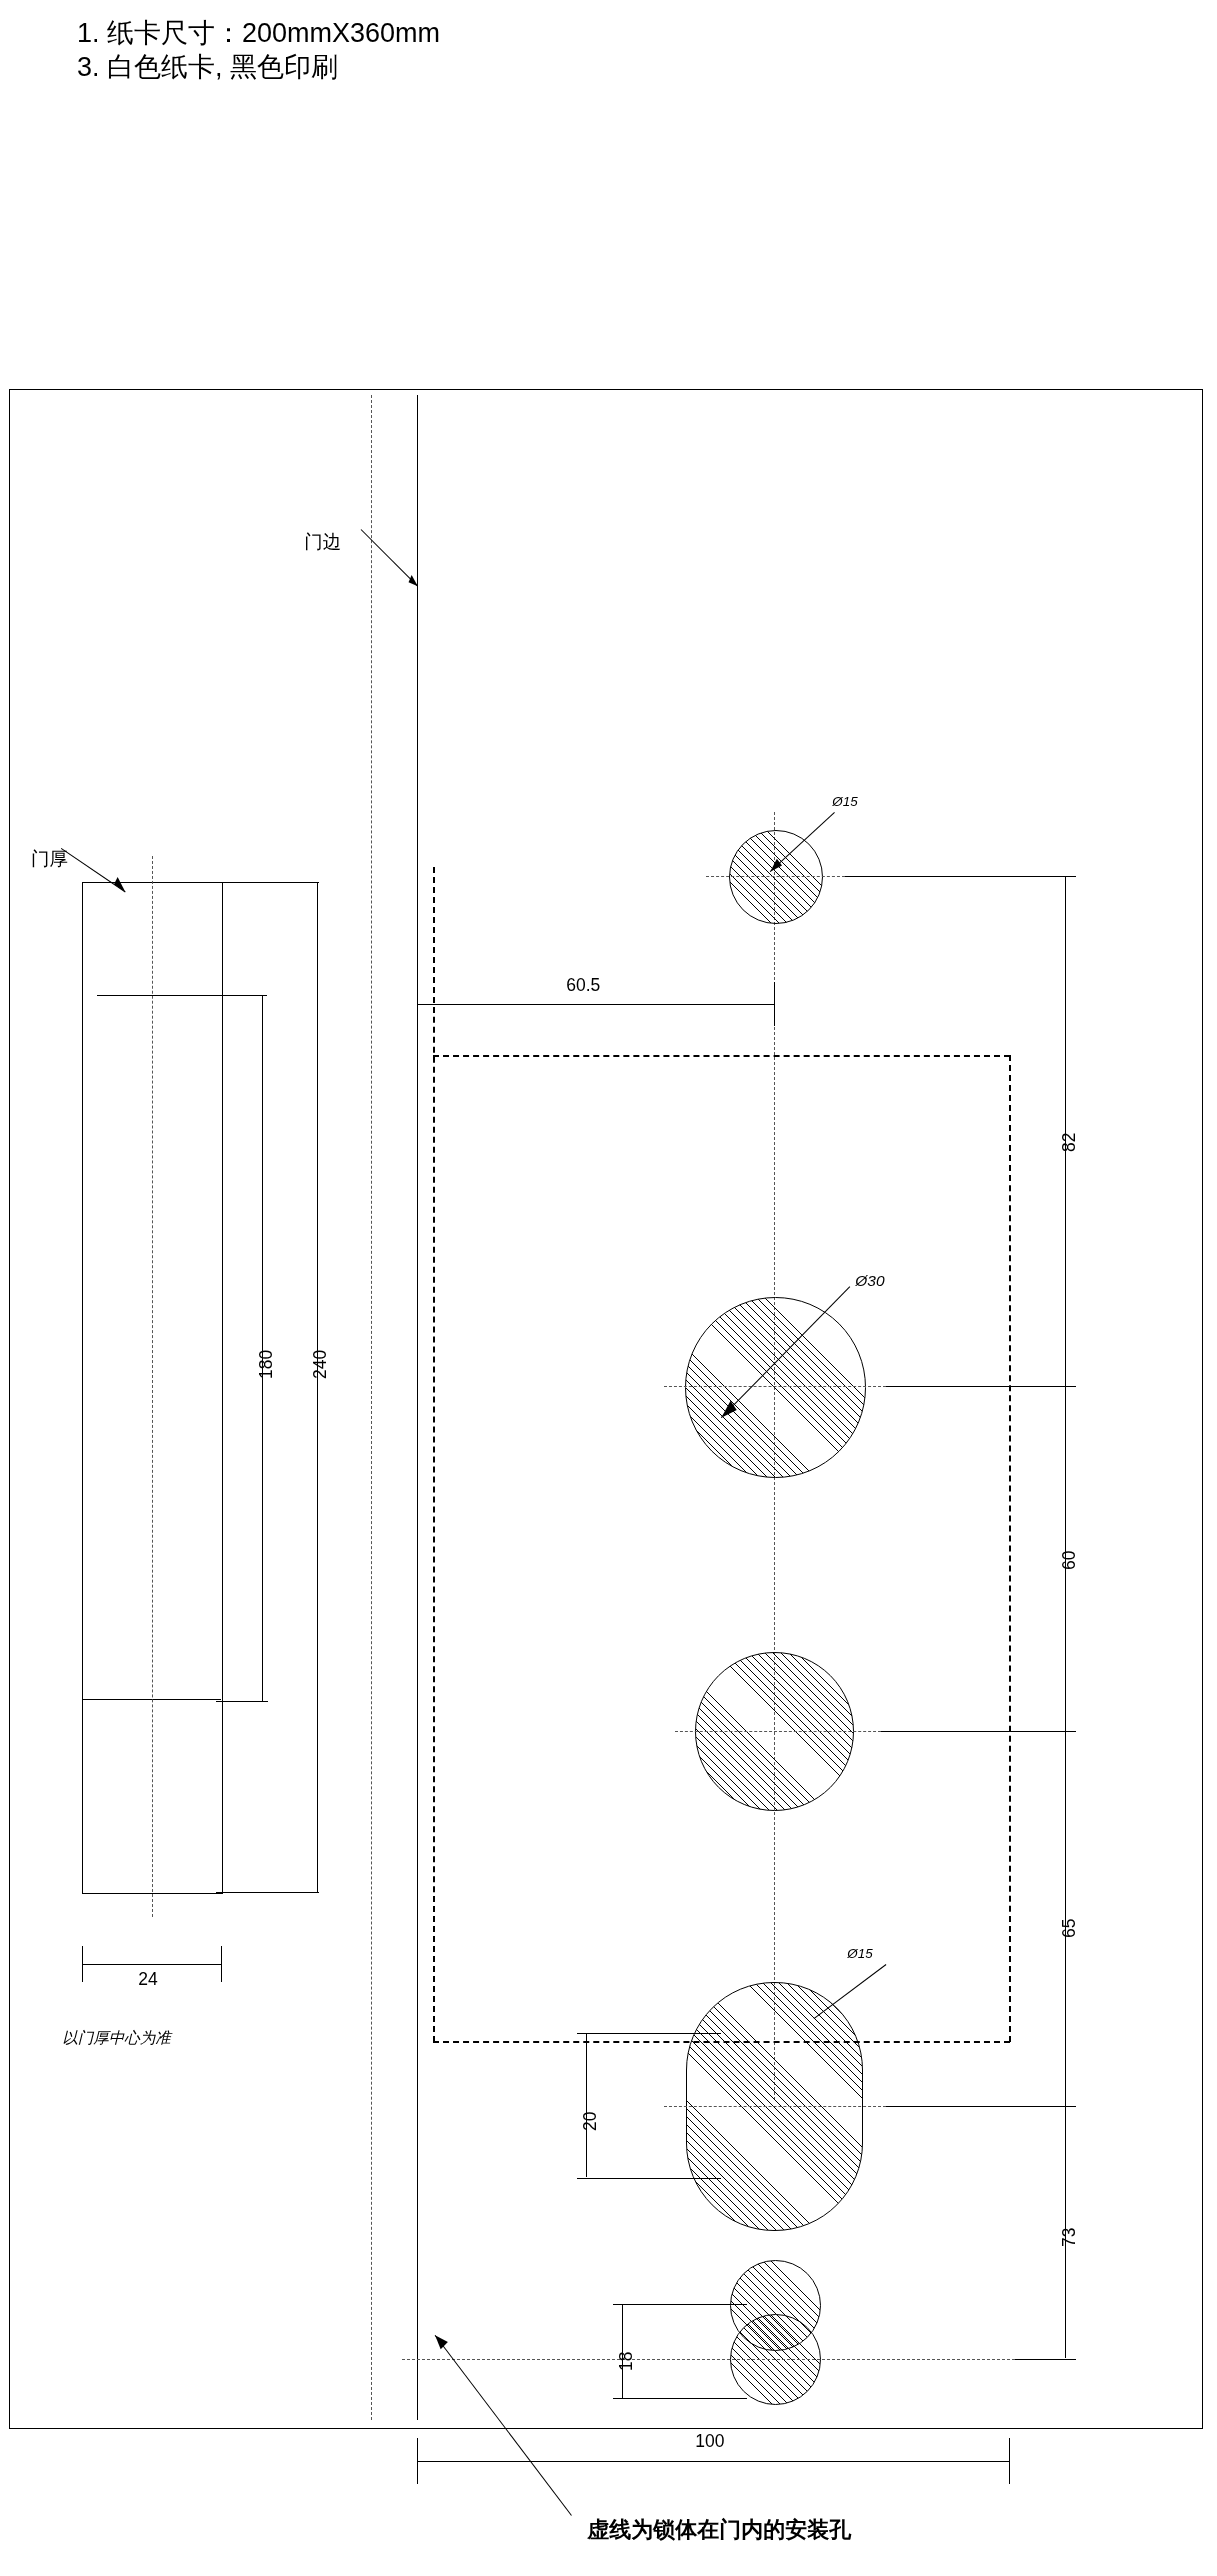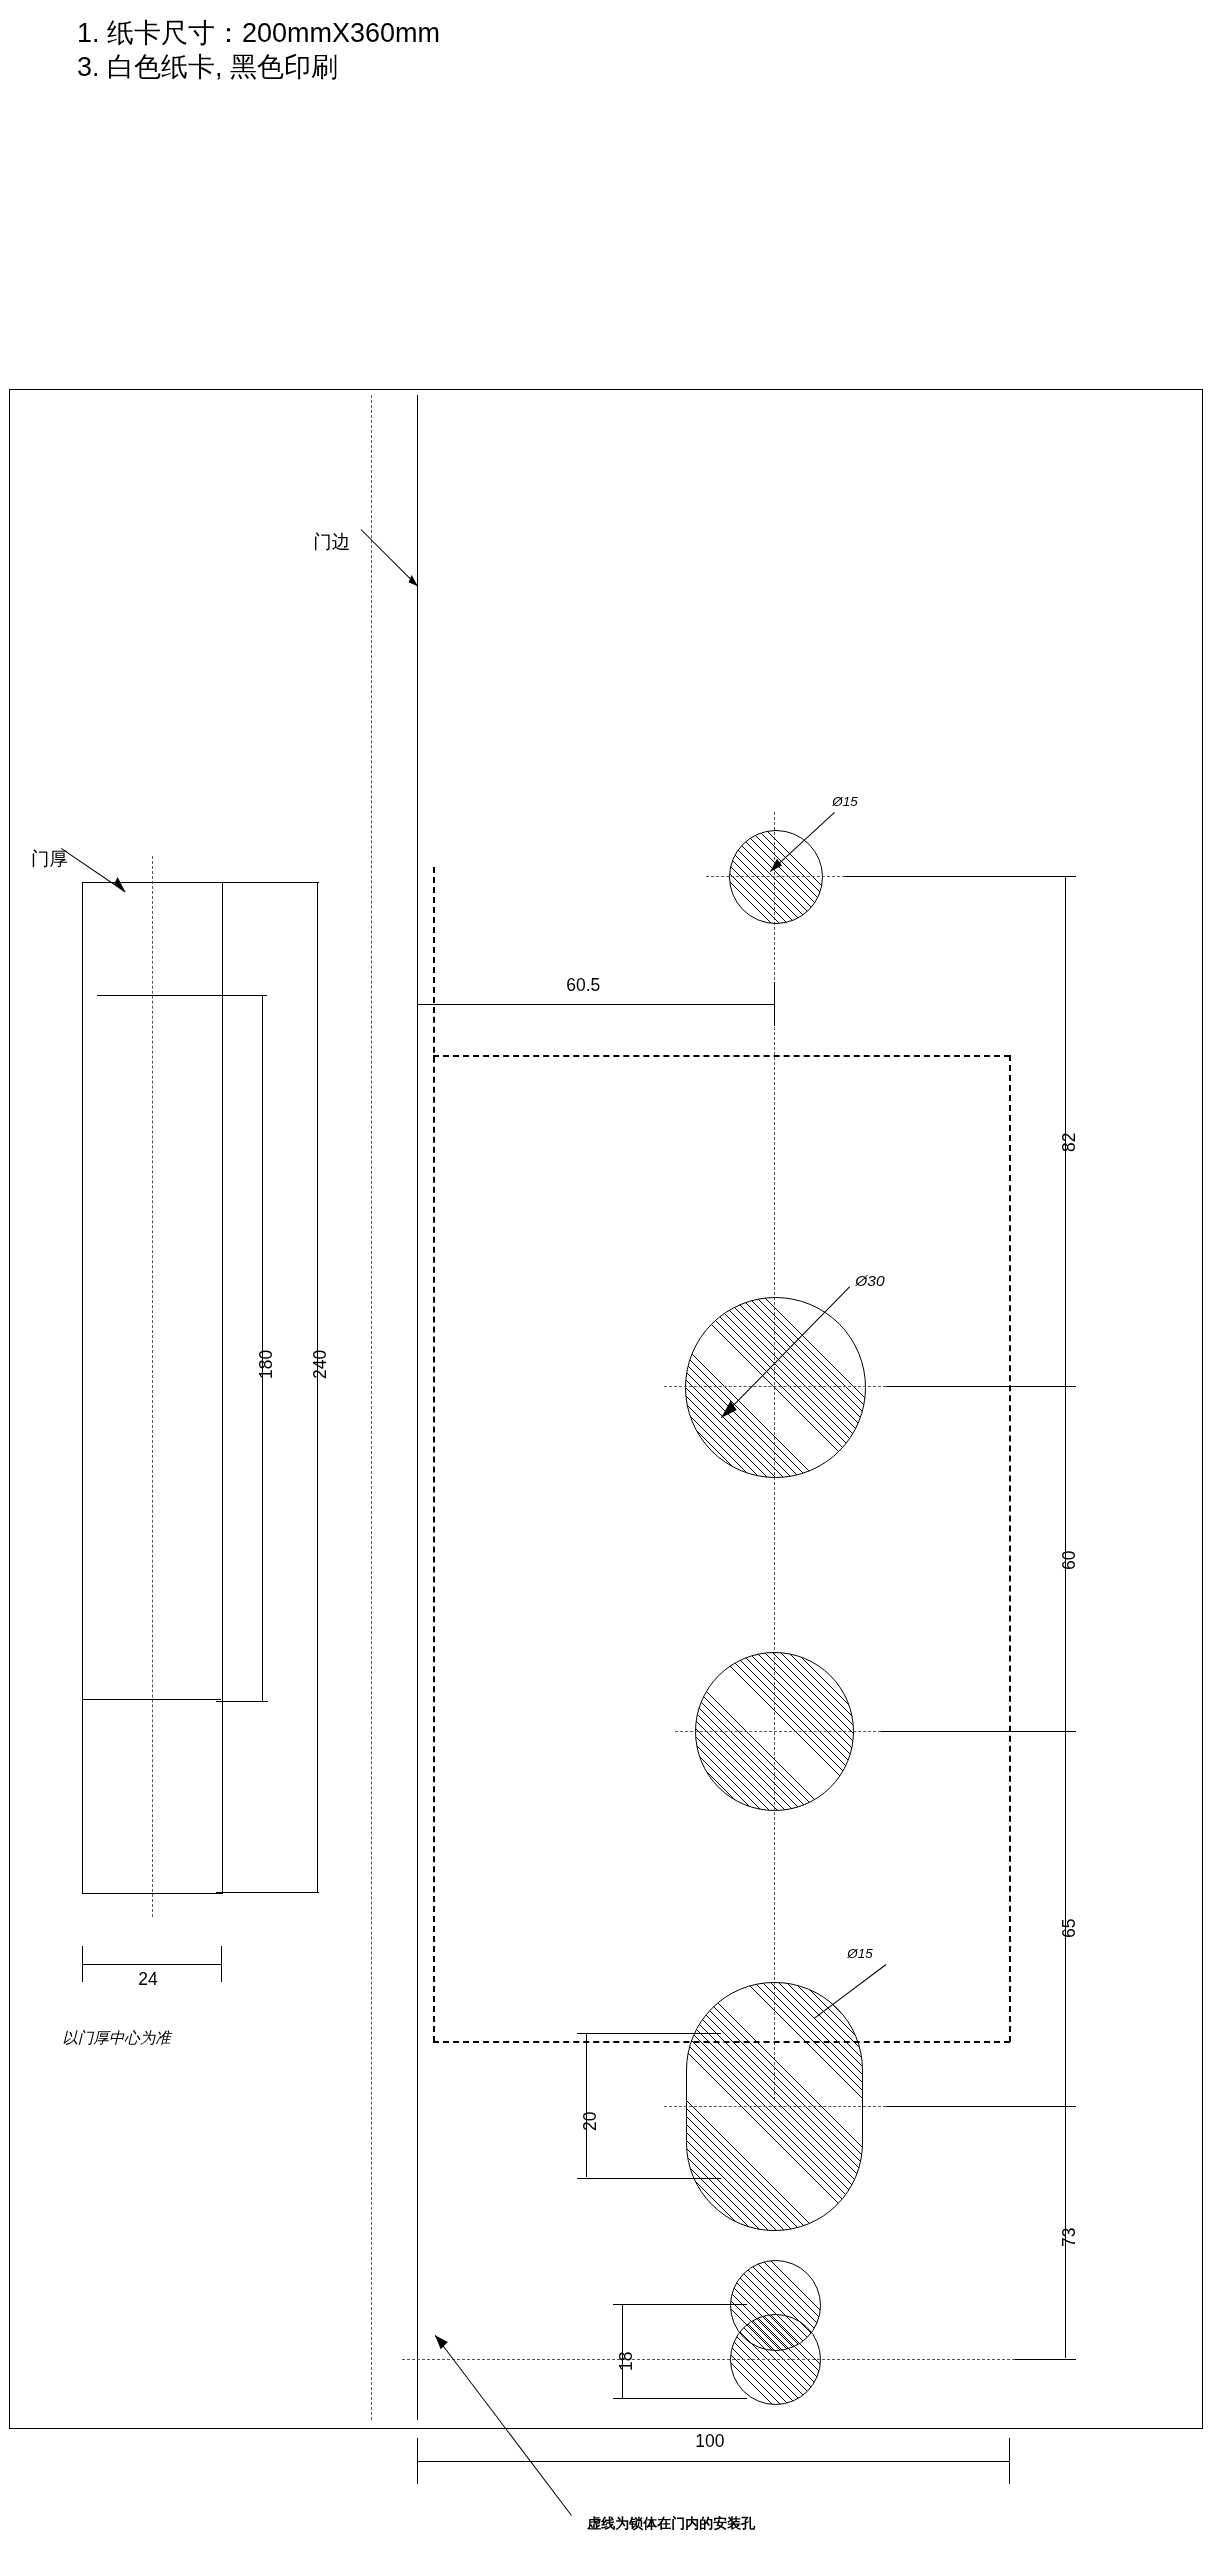--- a/index.html
+++ b/index.html
@@ -97,40 +97,40 @@
       #000 0px, #000 0.5px,
       rgba(255,255,255,0) 0.5px, rgba(255,255,255,0) 5.7px);
   }
 
   .door-rect {
     position: absolute;
     border: 1px solid #000;
     background: #ffffff;
   }
 
-  .bold-cn { font-weight: bold; font-size: 14px; font-family: Liberation Serif, serif; }
+  .bold-cn { font-weight: bold; font-size: 22px; font-family: Liberation Serif, serif; }
 </style>
 </head>
 <body>
 
 <div id="notes">
   <div class="note-line">1. 纸卡尺寸：200mmX360mm</div>
   <div class="note-line">3. 白色纸卡, 黑色印刷</div>
 </div>
 
 <div id="drawing">
 
   <div class="cl-v" style="left:361px; top:5.2px; height:2025px;"></div>
   <div class="vline" style="left:407px; top:5.2px; height:2025px;"></div>
 
   <svg class="lyr" style="left:289px; top:124px;" width="155" height="93" viewBox="0 0 300 180">
     <line x1="120" y1="30" x2="230" y2="140" stroke="#000" stroke-width="2"></line>
     <polygon points="230,140 218,118 212,132" fill="#000"></polygon>
   </svg>
-  <div class="lbl lbl-cn" style="left:294px; top:139px;margin-left:9px;">门边</div>
+  <div class="lbl lbl-cn" style="left:294px; top:139px;">门边</div>
 
   <div class="door-rect" style="left:72px; top:492px; width:139px; height:1010px;"></div>
   <div class="hline" style="left:72px; top:1309px; width:139px;"></div>
   <div class="cl-v" style="left:142px; top:466px; height:1061px;"></div>
 
   <div class="lbl lbl-cn" style="left:20.6px; top:435px;margin-top:21px;">门厚</div>
   <svg class="lyr" style="left:46px; top:453px;" width="113" height="62" viewBox="0 0 220 120">
     <line x1="10" y1="10" x2="135" y2="95" stroke="#000" stroke-width="2"></line>
     <polygon points="135,95 113,80 120,66" fill="#000"></polygon>
   </svg>

